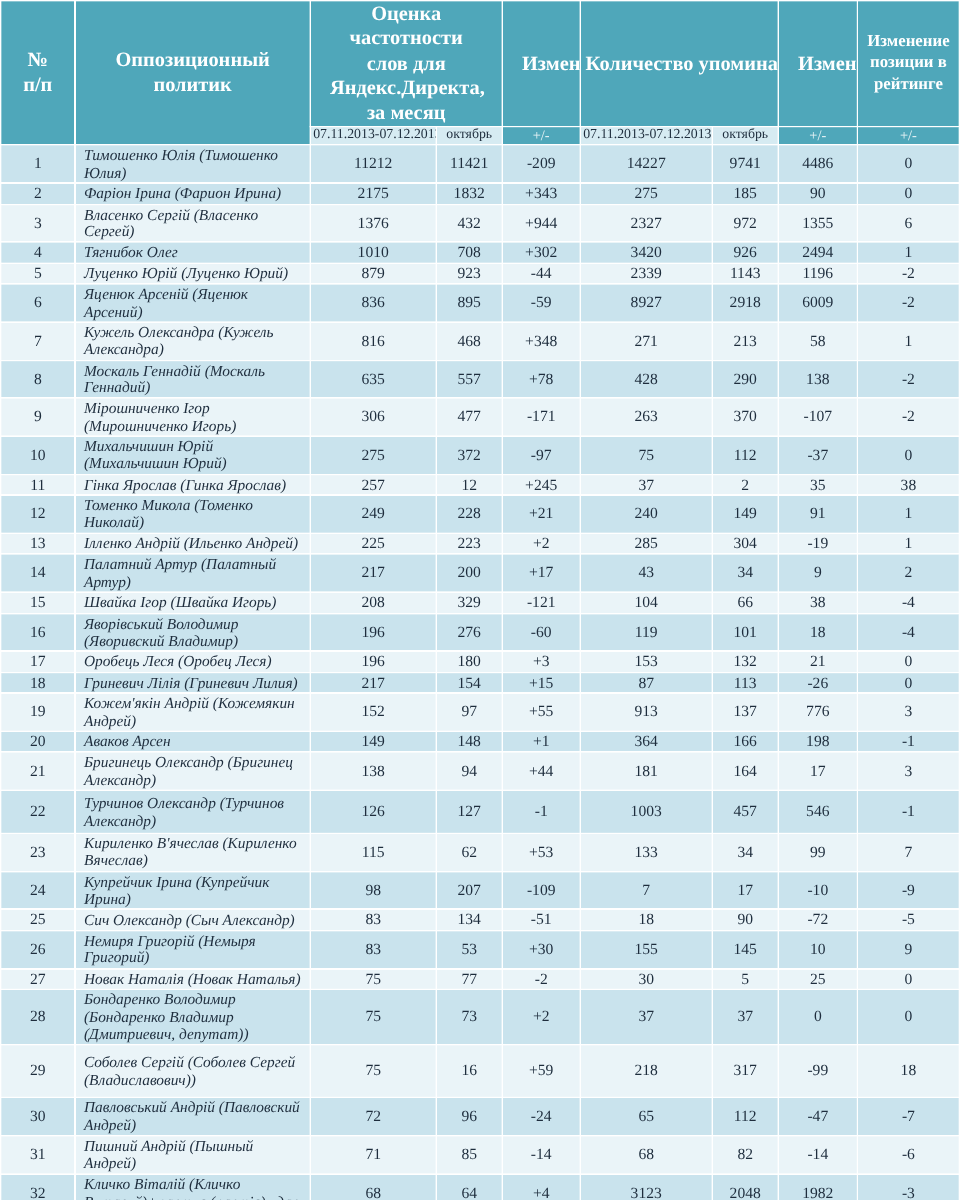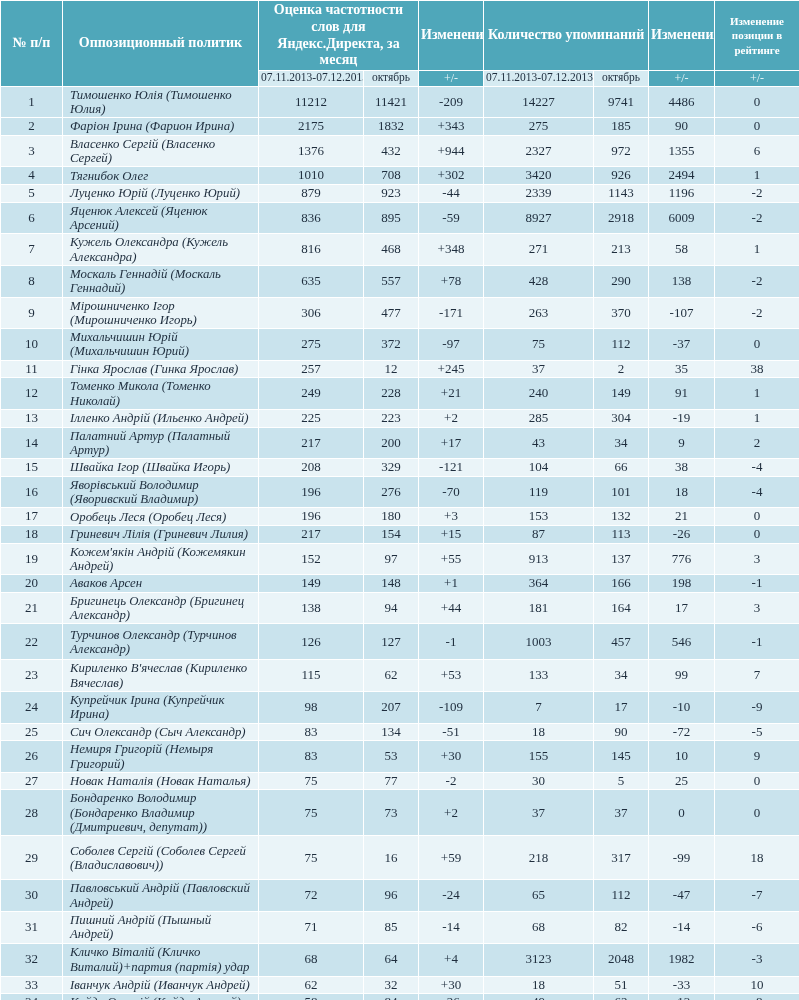--- a/index.html
+++ b/index.html
@@ -16,26 +16,26 @@
   .page{
     width:799px;min-height:1000px;position:relative;background:#ffffff;
     font-family:"Liberation Serif","DejaVu Serif",serif;color:var(--body-text);
   }
   table.rating{border-collapse:collapse;table-layout:fixed;width:799px;}
   table.rating th,table.rating td{
     border:1px solid #ffffff;overflow:hidden;vertical-align:middle;
   }
   thead th{
     background:var(--header-bg);color:var(--header-text);
-    font-weight:bold;font-size:14px;text-align:center;padding:1px 2px;line-height:1.2;
+    font-weight:bold;font-size:17px;text-align:center;padding:1px 16px;line-height:1.2;
   }
   tr.hrow1{height:29px;}
   tr.hrow2{height:13px;}
   th.h-clip-left{text-align:left;padding-left:4px;white-space:nowrap;}
-  th.h-rating{font-size:11px;line-height:1.3;padding:1px 3px;}
+  th.h-rating{font-size:14px;line-height:1.3;padding:1px 3px;}
   th.sub-light{
     background:var(--subheader-bg);color:var(--body-text);
     font-weight:normal;font-size:11.5px;white-space:nowrap;padding:0 2px;
   }
   th.sub-pm{
     background:var(--header-bg);color:#eaf5f7;font-weight:normal;font-size:12px;padding:0 2px;
   }
   tbody td{
     font-size:13px;text-align:center;padding:1px 3px;line-height:1.12;color:var(--body-text);
   }
@@ -130,21 +130,21 @@
           <td>879</td>
           <td>923</td>
           <td>-44</td>
           <td>2339</td>
           <td>1143</td>
           <td>1196</td>
           <td>-2</td>
         </tr>
         <tr class="dark">
           <td>6</td>
-          <td class="name">Яценюк Алексей (Яценюк Арсений)</td>
+          <td class="name">Яценюк Арсеній (Яценюк Арсений)</td>
           <td>836</td>
           <td>895</td>
           <td>-59</td>
           <td>8927</td>
           <td>2918</td>
           <td>6009</td>
           <td>-2</td>
         </tr>
         <tr class="light">
           <td>7</td>
@@ -243,21 +243,21 @@
           <td>104</td>
           <td>66</td>
           <td>38</td>
           <td>-4</td>
         </tr>
         <tr class="dark" style="height: 31px;">
           <td>16</td>
           <td class="name">Яворівський Володимир (Яворивский Владимир)</td>
           <td>196</td>
           <td>276</td>
-          <td>-70</td>
+          <td>-60</td>
           <td>119</td>
           <td>101</td>
           <td>18</td>
           <td>-4</td>
         </tr>
         <tr class="light">
           <td>17</td>
           <td class="name">Оробець Леся (Оробец Леся)</td>
           <td>196</td>
           <td>180</td>

